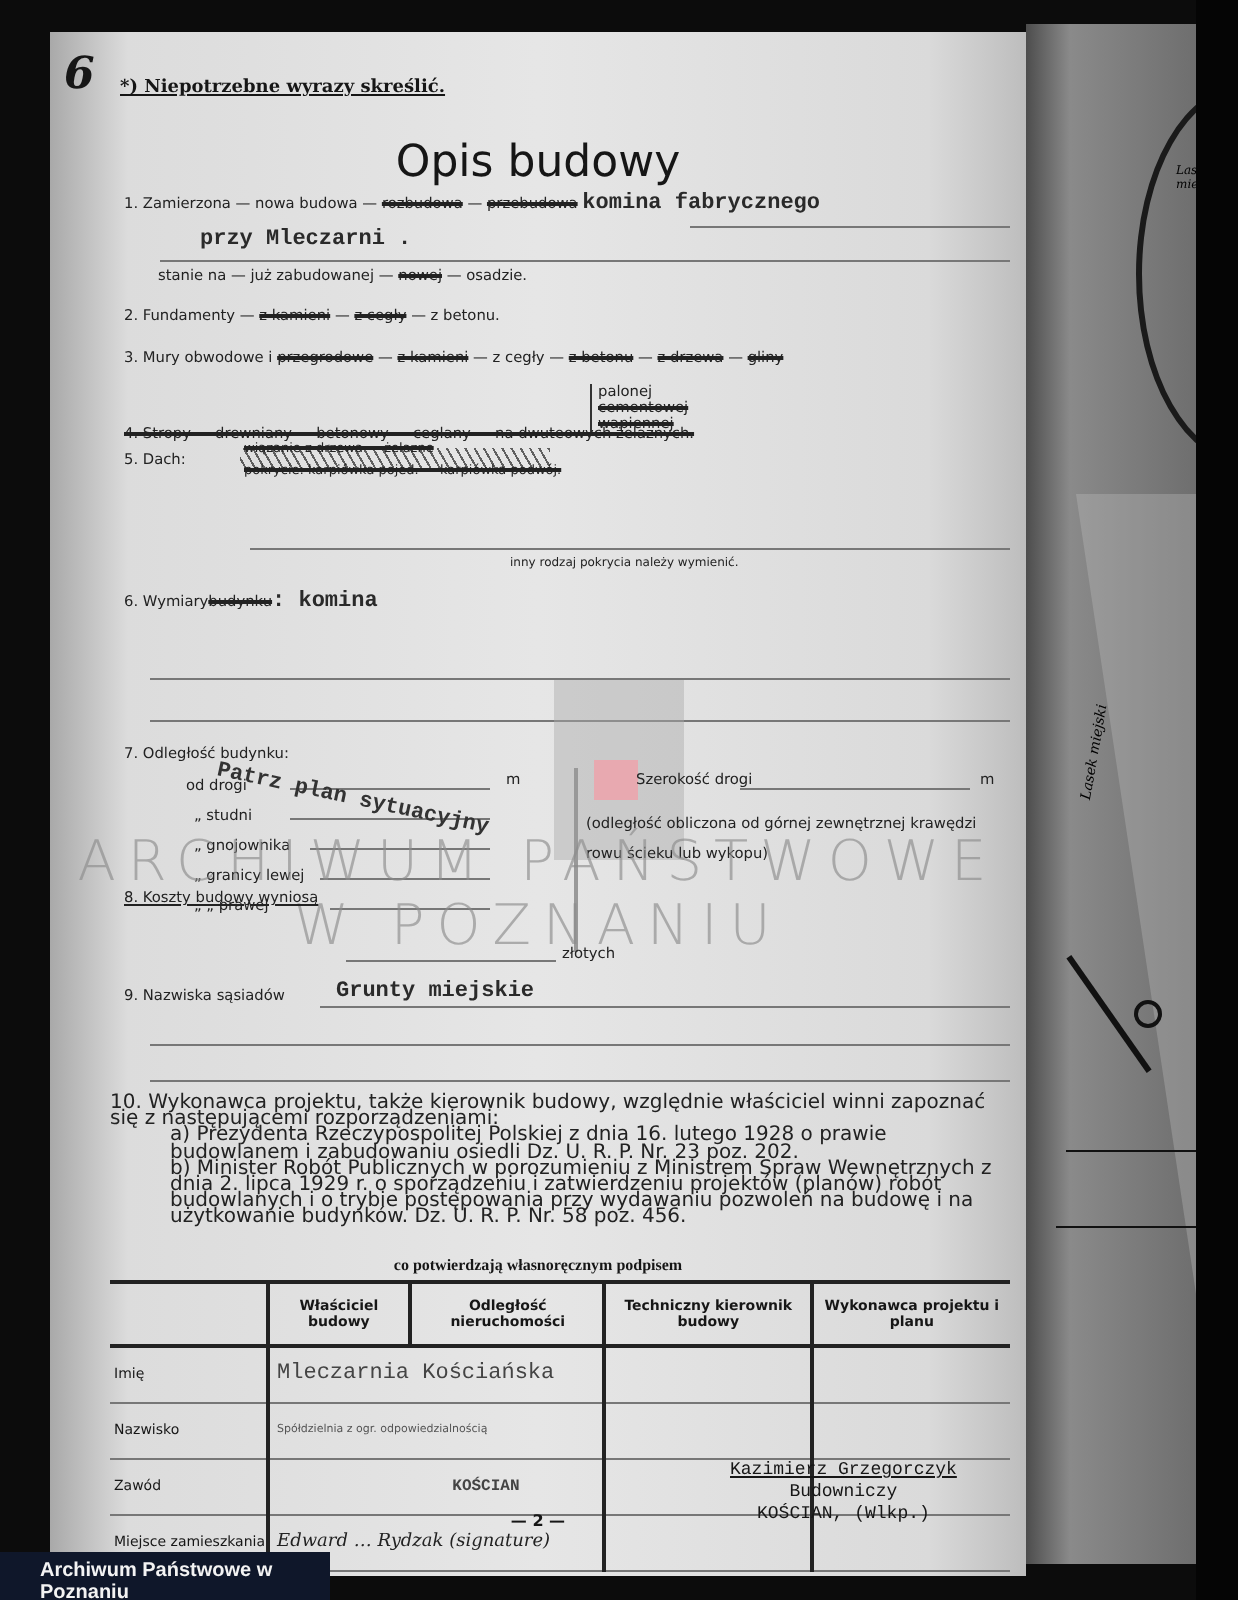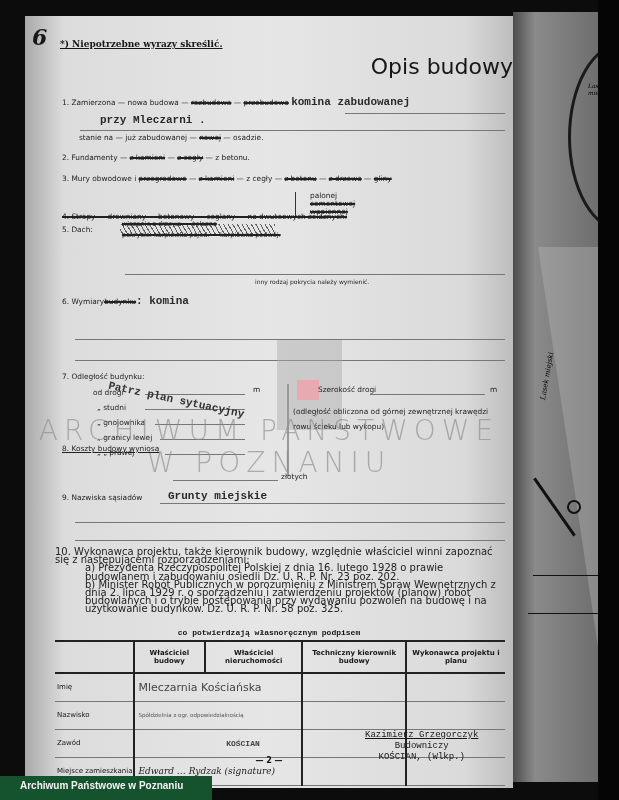--- a/index.html
+++ b/index.html
@@ -1,49 +1,49 @@
 <!DOCTYPE html>
 <html><head>
 <meta charset="utf-8">
 <style>
   * { box-sizing: border-box; margin: 0; padding: 0; }
   body { width: 619px; height: 800px; background: #0c0c0c; position: relative; overflow: hidden; font-family: "DejaVu Sans", sans-serif; }
   .page { position: absolute; left: 25px; top: 16px; width: 488px; height: 772px; background: linear-gradient(90deg,#a9a9a9 0%,#dcdcdc 8%,#e6e6e6 50%,#dadada 90%,#bdbdbd 100%); color: #161616; }
   .page-num { position: absolute; left: 7px; top: 8px; font-family: "DejaVu Serif", serif; font-style: italic; font-size: 22px; font-weight: bold; }
   .note { position: absolute; left: 35px; top: 23px; font-size: 9px; font-weight: bold; text-decoration: underline; font-family: "DejaVu Serif", serif; }
-  .title { position: absolute; left: 0; width: 100%; top: 38px; text-align: right; font-size: 22px; font-family: "DejaVu Sans", sans-serif; }
+  .title { position: absolute; left: 0; width: 100%; top: 53px; text-align: center; font-size: 22px; font-family: "DejaVu Sans", sans-serif; }
   .ln { position: absolute; font-size: 7.4px; white-space: nowrap; color: #222; }
   .strike { text-decoration: line-through; text-decoration-thickness: 2px; }
   .mono { font-family: "Liberation Mono", monospace; font-size: 11px; font-weight: bold; color: #2a2a2a; }
   .rule { position: absolute; height: 1px; background: #777; }
   .hatch { position: absolute; left: 95px; top: 208px; width: 155px; height: 12px; background: repeating-linear-gradient(60deg, transparent 0 3px, #333 3px 4px); opacity: .75; }
   .stamp { position: absolute; font-family: "Liberation Mono", monospace; font-weight: bold; font-size: 11px; color: #333; transform: rotate(12deg); left: 82px; top: 378px; }
   .vbar { position: absolute; left: 262px; top: 368px; width: 2px; height: 92px; background: #999; }
   .wm-block { position: absolute; left: 252px; top: 324px; width: 65px; height: 90px; background: rgba(170,170,170,.45); }
   .wm-red { position: absolute; left: 272px; top: 364px; width: 22px; height: 20px; background: #e8a9b0; }
   .wm-text { position: absolute; left: 0; width: 100%; text-align: center; font-family: "DejaVu Sans", sans-serif; font-weight: 200; color: rgba(140,140,140,.65); letter-spacing: 6px; }
   .p10 { position: absolute; left: 30px; top: 532px; width: 450px; font-size: 10px; line-height: 8.2px; color: #222; }
   .p10 .sub { padding-left: 30px; }
-  .confirm { position: absolute; left: 0; width: 100%; top: 612px; text-align: center; font-size: 8px; font-weight: bold; font-family: Liberation Mono, monospace; }
+  .confirm { position: absolute; left: 0; width: 100%; top: 612px; text-align: center; font-size: 8px; font-weight: bold; font-family: Liberation Serif, serif; }
   table.sig { position: absolute; left: 30px; top: 624px; width: 450px; border-collapse: collapse; font-size: 7px; }
   table.sig th { border-left: 2px solid #222; border-top: 2px solid #222; border-bottom: 2px solid #222; font-weight: bold; height: 32px; text-align: center; }
   table.sig th:first-child { border-left: none; width: 70px; }
   table.sig td { height: 28px; border-bottom: 1px solid #777; border-left: 2px solid #222; padding-left: 4px; white-space: nowrap; margin-left: 44px; }
   table.sig td:first-child { border-left: none; padding-left: 2px; }
-  .m1 { font-size: 11px; color: #444; }
+  .m1 { font-size: 11px; color: #444; font-family: Liberation Mono, monospace; }
   .m2 { font-size: 5.5px; color: #555; }
   .m3 { font-family: "Liberation Mono", monospace; font-weight: bold; font-size: 8px; color: #444; padding-left: 50px !important; text-align: center; }
   .script { font-family: "DejaVu Serif", serif; font-style: italic; font-size: 9px; color: #222; }
   .kstamp { position: absolute; left: 340px; top: 714px; text-align: center; font-family: "Liberation Mono", monospace; font-weight: normal; font-size: 9px; line-height: 11px; }
   .footer-num { position: absolute; left: 0; width: 100%; top: 740px; text-align: center; font-size: 8px; font-weight: bold; }
   .right-strip { position: absolute; left: 513px; top: 12px; width: 88px; height: 770px; background: linear-gradient(90deg,#4d4d4d,#8a8a8a 25%,#6d6d6d 100%); }
   .right-edge { position: absolute; left: 598px; top: 0; width: 21px; height: 800px; background: #050505; }
   .circle { position: absolute; left: 55px; top: 30px; width: 110px; height: 190px; border: 3px solid #1a1a1a; border-radius: 50%; }
   .tri { position: absolute; left: 25px; top: 235px; width: 0; height: 0; border-left: 60px solid transparent; border-top: 400px solid rgba(190,190,190,.35); }
-  .footer { position: absolute; left: 0; top: 776px; width: 212px; height: 24px; background: #14532d; color: #f3f3f3; font-size: 10px; font-weight: bold; padding: 4px 0 17px 20px; font-family: "Liberation Sans", sans-serif; }
+  .footer { position: absolute; left: 0; top: 776px; width: 165px; height: 24px; background: #0f172a; color: #f3f3f3; font-size: 10px; font-weight: bold; padding: 4px 0 17px 20px; font-family: "Liberation Sans", sans-serif; }
 </style>
 </head>
 <body>
 
 <div class="right-strip">
   <div class="circle"></div>
   <div class="tri"></div>
   <div style="position:absolute;left:75px;top:70px;font-size:6px;font-style:italic;font-family:'DejaVu Serif',serif;">Lasek miejski</div>
   <div style="position:absolute;left:10px;top:360px;font-size:7px;font-style:italic;transform:rotate(-80deg);font-family:'DejaVu Serif',serif;">Lasek miejski</div>
   <div style="position:absolute;left:40px;top:460px;width:3px;height:70px;background:#111;transform:rotate(-35deg);"></div>
@@ -55,21 +55,21 @@
 
 <div class="page">
   <div class="page-num">6</div>
   <div class="note">*) Niepotrzebne wyrazy skreślić.</div>
   <div class="title">Opis budowy</div>
 
   <div class="ln" style="left:37px;top:80px;">
     <span>1. Zamierzona — nowa budowa —</span>
     <span class="strike">rozbudowa</span> —
     <span class="strike">przebudowa</span>
-    <span class="mono">komina zabudowanej</span>
+    <span class="mono">komina fabrycznego</span>
   </div>
   <div class="rule" style="left:320px;top:97px;width:160px;"></div>
   <div class="ln mono" style="left:75px;top:98px;">przy Mleczarni .</div>
   <div class="rule" style="left:55px;top:114px;width:425px;"></div>
   <div class="ln" style="left:54px;top:117px;">
     <span>stanie na — już zabudowanej —</span>
     <span class="strike">nowej</span>
     <span>— osadzie.</span>
   </div>
 
@@ -82,21 +82,21 @@
 
   <div class="ln" style="left:37px;top:158px;">
     <span>3. Mury obwodowe i</span>
     <span class="strike">przegrodowe</span> —
     <span class="strike">z kamieni</span>
     <span>— z cegły —</span>
     <span class="strike">z betonu</span> —
     <span class="strike">z drzewa</span> —
     <span class="strike">gliny</span>
   </div>
-  <div class="ln" style="left:270px;top:176px;line-height:8px;border-left:1px solid #333;padding-left:14px;">
+  <div class="ln" style="left:270px;top:176px;line-height:8px;border-left:1px solid #333;padding-left:3px;">
     <div>palonej</div>
     <div class="strike">cementowej</div>
     <div class="strike">wapiennej</div>
   </div>
 
   <div class="ln strike" style="left:37px;top:196px;">4. Stropy — drewniany — betonowy — ceglany — na dwuteowych żelaznych.</div>
 
   <div class="ln" style="left:37px;top:209px;">5. Dach:</div>
   <div class="hatch"></div>
   <div class="ln strike" style="left:97px;top:204px;font-size:6.5px;">wiązanie z drzewa — żelazne</div>
@@ -143,31 +143,31 @@
 
   <div class="ln" style="left:37px;top:477px;">9. Nazwiska sąsiadów</div>
   <div class="ln mono" style="left:143px;top:474px;">Grunty miejskie</div>
   <div class="rule" style="left:135px;top:487px;width:345px;"></div>
   <div class="rule" style="left:50px;top:506px;width:430px;"></div>
   <div class="rule" style="left:50px;top:524px;width:430px;"></div>
 
   <div class="p10">
     <div>10. Wykonawca projektu, także kierownik budowy, względnie właściciel winni zapoznać się z następującemi rozporządzeniami:</div>
     <div class="sub">a) Prezydenta Rzeczypospolitej Polskiej z dnia 16. lutego 1928 o prawie budowlanem i zabudowaniu osiedli Dz. U. R. P. Nr. 23 poz. 202.</div>
-    <div class="sub">b) Minister Robót Publicznych w porozumieniu z Ministrem Spraw Wewnętrznych z dnia 2. lipca 1929 r. o sporządzeniu i zatwierdzeniu projektów (planów) robót budowlanych i o trybie postępowania przy wydawaniu pozwoleń na budowę i na użytkowanie budynków. Dz. U. R. P. Nr. 58 poz. 325.</div>
+    <div class="sub">b) Minister Robót Publicznych w porozumieniu z Ministrem Spraw Wewnętrznych z dnia 2. lipca 1929 r. o sporządzeniu i zatwierdzeniu projektów (planów) robót budowlanych i o trybie postępowania przy wydawaniu pozwoleń na budowę i na użytkowanie budynków. Dz. U. R. P. Nr. 58 poz. 456.</div>
   </div>
 
   <div class="confirm">co potwierdzają własnoręcznym podpisem</div>
 
   <table class="sig">
     <thead>
       <tr>
         <th></th>
         <th>Właściciel budowy</th>
-        <th>Właściciel nieruchomości</th>
+        <th>Odległość nieruchomości</th>
         <th>Techniczny kierownik budowy</th>
         <th>Wykonawca projektu i planu</th>
       </tr>
     </thead>
     <tbody>
       <tr>
         <td>Imię</td>
         <td class="m1" colspan="2">Mleczarnia Kościańska</td>
         <td></td>
           <td></td>

